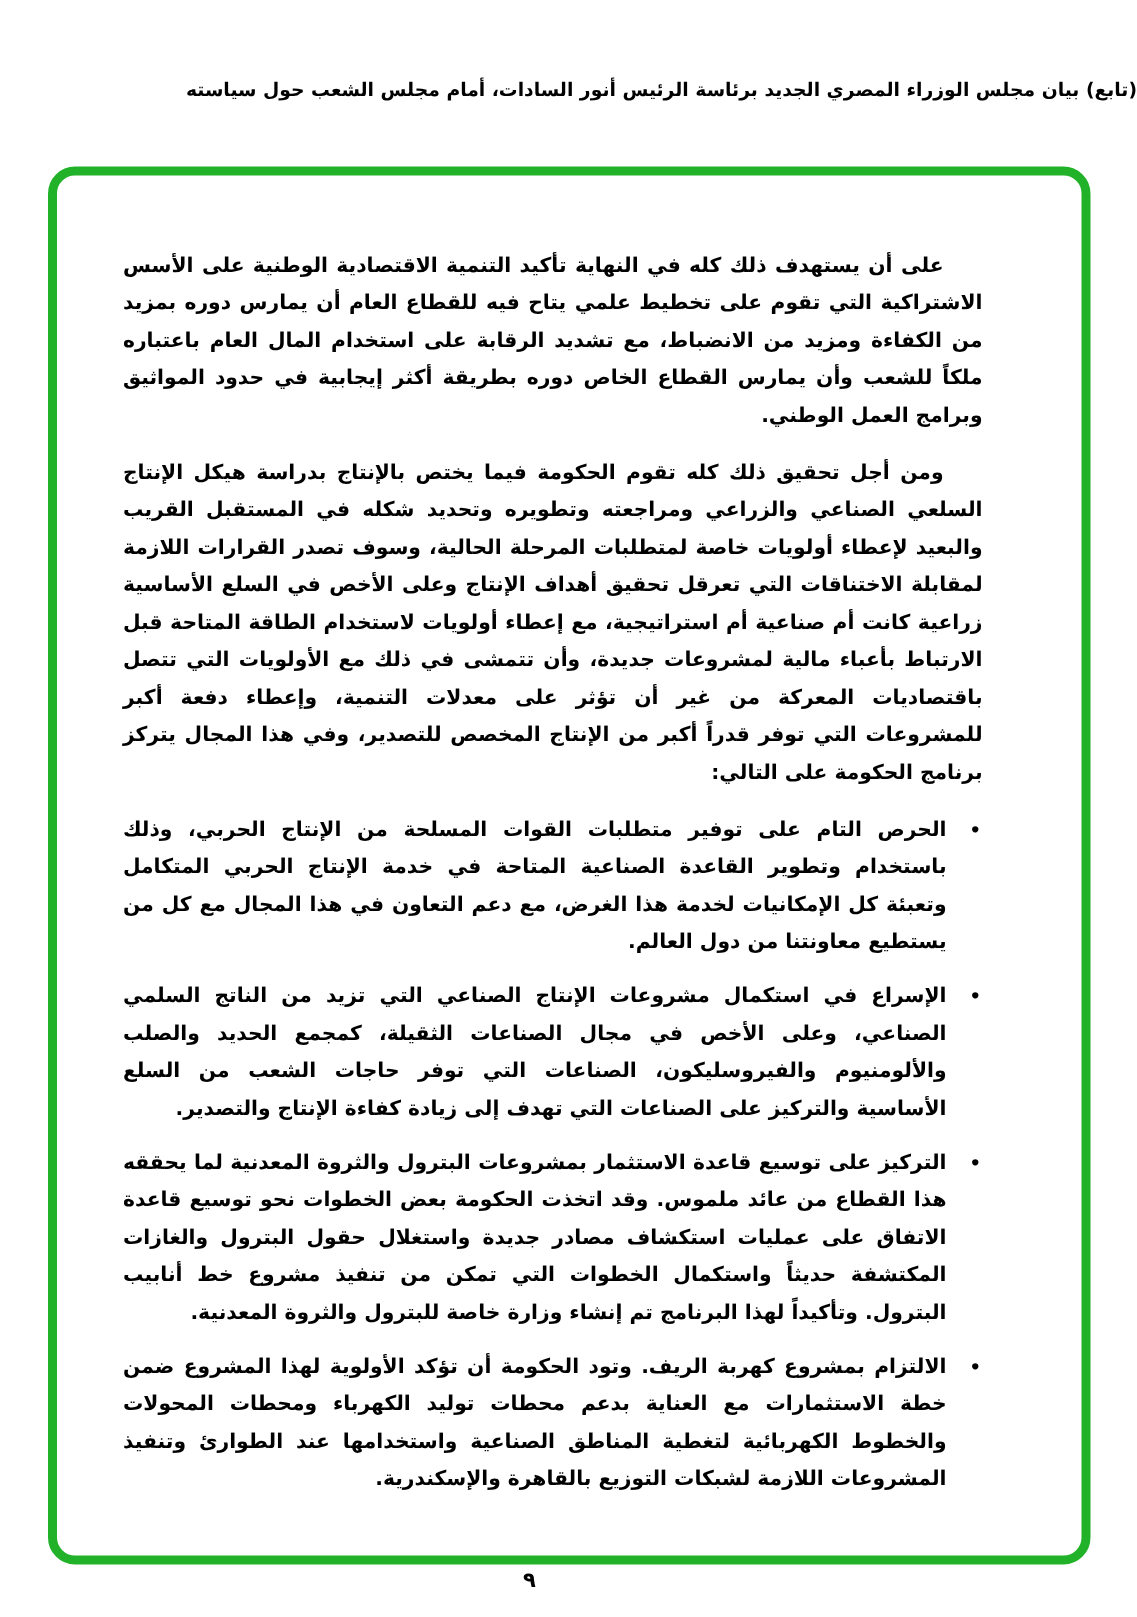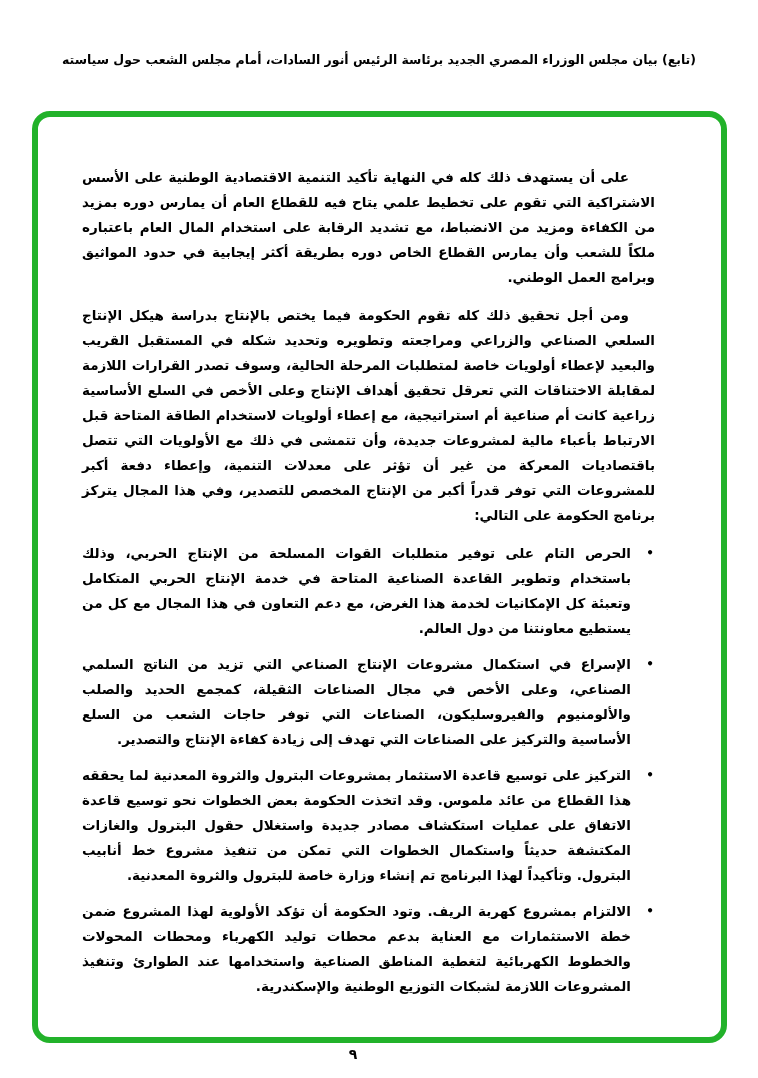--- a/index.html
+++ b/index.html
@@ -16,21 +16,21 @@
     position: relative;
     width: 758px;
     height: 1078px;
     direction: rtl;
   }
   .header {
     position: absolute;
     top: 52px;
     left: 0;
     width: 758px;
-    text-align: center;
+    text-align: right;
     font-size: 12.5px;
     font-weight: bold;
     letter-spacing: 0;
   }
   .frame {
     position: absolute;
     top: 111px;
     left: 32px;
     width: 695px;
     height: 932px;
@@ -105,21 +105,21 @@
           <span class="bullet-text">الإسراع في استكمال مشروعات الإنتاج الصناعي التي تزيد من الناتج السلمي الصناعي، وعلى الأخص في مجال الصناعات الثقيلة، كمجمع الحديد والصلب والألومنيوم والفيروسليكون، الصناعات التي توفر حاجات الشعب من السلع الأساسية والتركيز على الصناعات التي تهدف إلى زيادة كفاءة الإنتاج والتصدير.</span>
         </div>
 
         <div class="bullet-item">
           <span class="dot">•</span>
           <span class="bullet-text">التركيز على توسيع قاعدة الاستثمار بمشروعات البترول والثروة المعدنية لما يحققه هذا القطاع من عائد ملموس. وقد اتخذت الحكومة بعض الخطوات نحو توسيع قاعدة الاتفاق على عمليات استكشاف مصادر جديدة واستغلال حقول البترول والغازات المكتشفة حديثاً واستكمال الخطوات التي تمكن من تنفيذ مشروع خط أنابيب البترول. وتأكيداً لهذا البرنامج تم إنشاء وزارة خاصة للبترول والثروة المعدنية.</span>
         </div>
 
         <div class="bullet-item">
           <span class="dot">•</span>
-          <span class="bullet-text">الالتزام بمشروع كهربة الريف. وتود الحكومة أن تؤكد الأولوية لهذا المشروع ضمن خطة الاستثمارات مع العناية بدعم محطات توليد الكهرباء ومحطات المحولات والخطوط الكهربائية لتغطية المناطق الصناعية واستخدامها عند الطوارئ وتنفيذ المشروعات اللازمة لشبكات التوزيع الوطنية والإسكندرية.</span>
+          <span class="bullet-text">الالتزام بمشروع كهربة الريف. وتود الحكومة أن تؤكد الأولوية لهذا المشروع ضمن خطة الاستثمارات مع العناية بدعم محطات توليد الكهرباء ومحطات المحولات والخطوط الكهربائية لتغطية المناطق الصناعية واستخدامها عند الطوارئ وتنفيذ المشروعات اللازمة لشبكات التوزيع بالقاهرة والإسكندرية.</span>
         </div>
 
       </div>
 
 
     </div>
   </div>
 
   <div class="page-number">٩</div>
 

